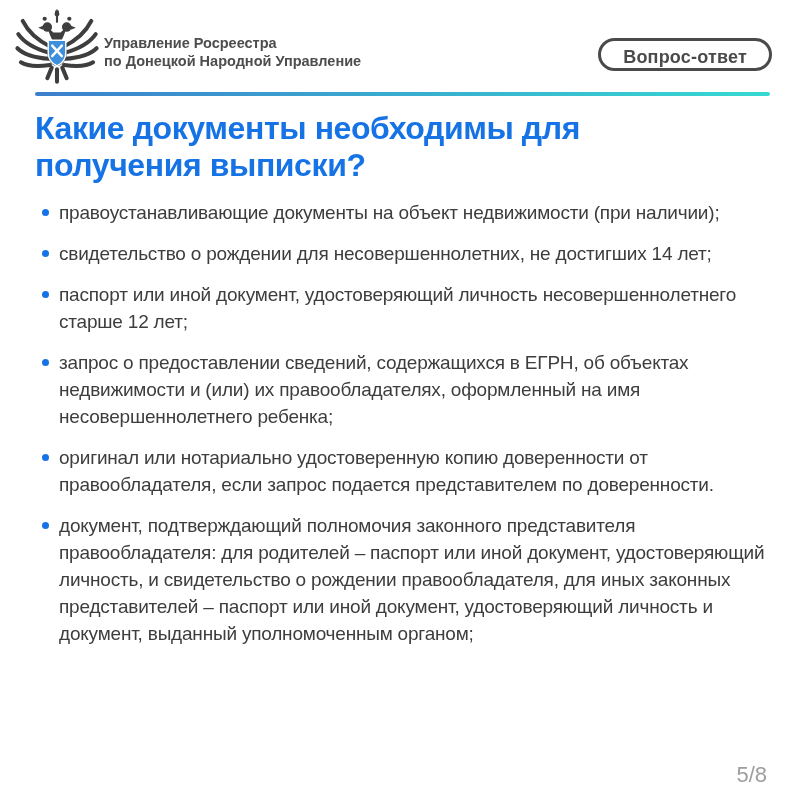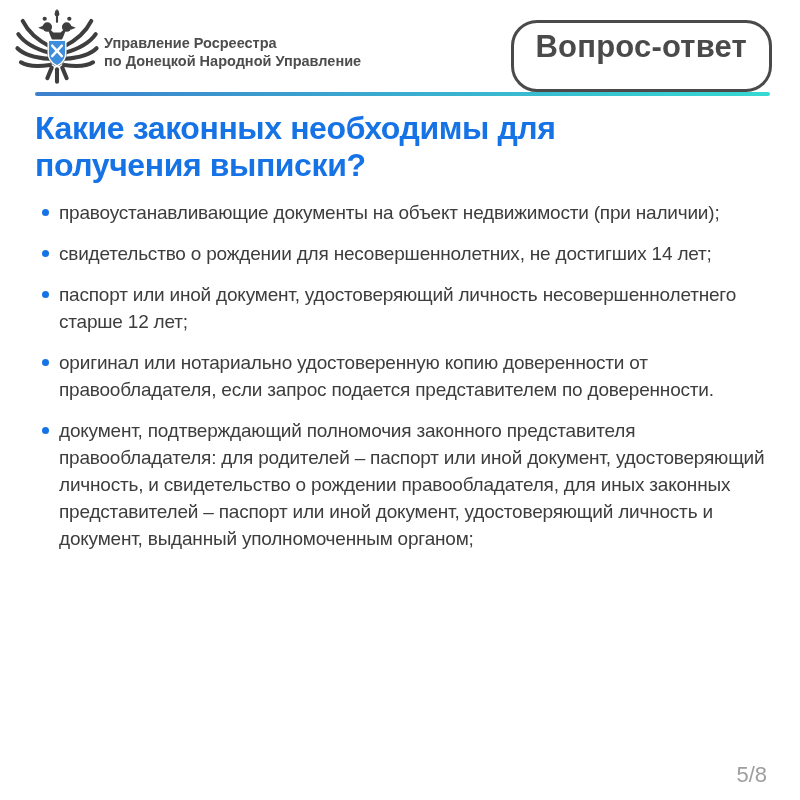--- a/index.html
+++ b/index.html
@@ -22,24 +22,24 @@
     display:flex;justify-content:space-between;align-items:flex-start;
     padding:6px 28px 0 12px;height:90px;box-sizing:border-box;
   }
   .brand{display:flex;align-items:center;}
   .logo{width:90px;height:88px;flex:0 0 auto;}
   .org{
     margin-left:2px;margin-top:4px;
     font-size:14.5px;font-weight:bold;color:var(--org-gray);line-height:18px;
   }
   .badge{
-    margin-top:14px;
+    margin-top:32px;
     border:3px solid var(--badge-gray);border-radius:26px;
-    padding:6px 22px 24px 22px;
-    font-size:31px;font-weight:bold;color:var(--badge-gray);
+    padding:6px 22px 0 22px;
+    font-size:18px;font-weight:bold;color:var(--badge-gray);
     letter-spacing:0.2px;white-space:nowrap;
   }
   .divider{
     height:4px;margin:2px 30px 0 35px;border-radius:2px;
     background:linear-gradient(90deg,var(--divider-left),var(--divider-right));
   }
   .title{
     margin:14px 120px 0 35px;
     font-size:32px;line-height:37px;font-weight:bold;
     color:var(--accent-blue);letter-spacing:-0.4px;
@@ -112,37 +112,41 @@
       <div class="org">
         <div>Управление Росреестра</div>
         <div>по Донецкой Народной Управление</div>
       </div>
     </div>
     <div class="badge">Вопрос-ответ</div>
   </header>
 
   <div class="divider"></div>
 
-  <h1 class="title">Какие законных необходимы для получения выписки?</h1>
+  <h1 class="title">Какие документы необходимы для получения выписки?</h1>
 
   <ul class="bullets">
     <li>
       <span class="dot"></span>
       <span>правоустанавливающие документы на объект недвижимости (при наличии);</span>
     </li>
     <li>
       <span class="dot"></span>
       <span>свидетельство о рождении для несовершеннолетних, не достигших 14 лет;</span>
     </li>
     <li>
       <span class="dot"></span>
       <span>паспорт или иной документ, удостоверяющий личность несовершеннолетнего старше 12 лет;</span>
     </li>
     <li>
       <span class="dot"></span>
+      <span>запрос о предоставлении сведений, содержащихся в ЕГРН, об объектах недвижимости и (или) их правообладателях, оформленный на имя несовершеннолетнего ребенка;</span>
+    </li>
+    <li>
+      <span class="dot"></span>
       <span>оригинал или нотариально удостоверенную копию доверенности от правообладателя, если запрос подается представителем по доверенности.</span>
     </li>
     <li>
       <span class="dot"></span>
       <span>документ, подтверждающий полномочия законного представителя правообладателя: для родителей – паспорт или иной документ, удостоверяющий личность, и свидетельство о рождении правообладателя, для иных законных представителей – паспорт или иной документ, удостоверяющий личность и документ, выданный уполномоченным органом;</span>
     </li>
   </ul>
 
   <div class="page-num">5/8</div>
 

